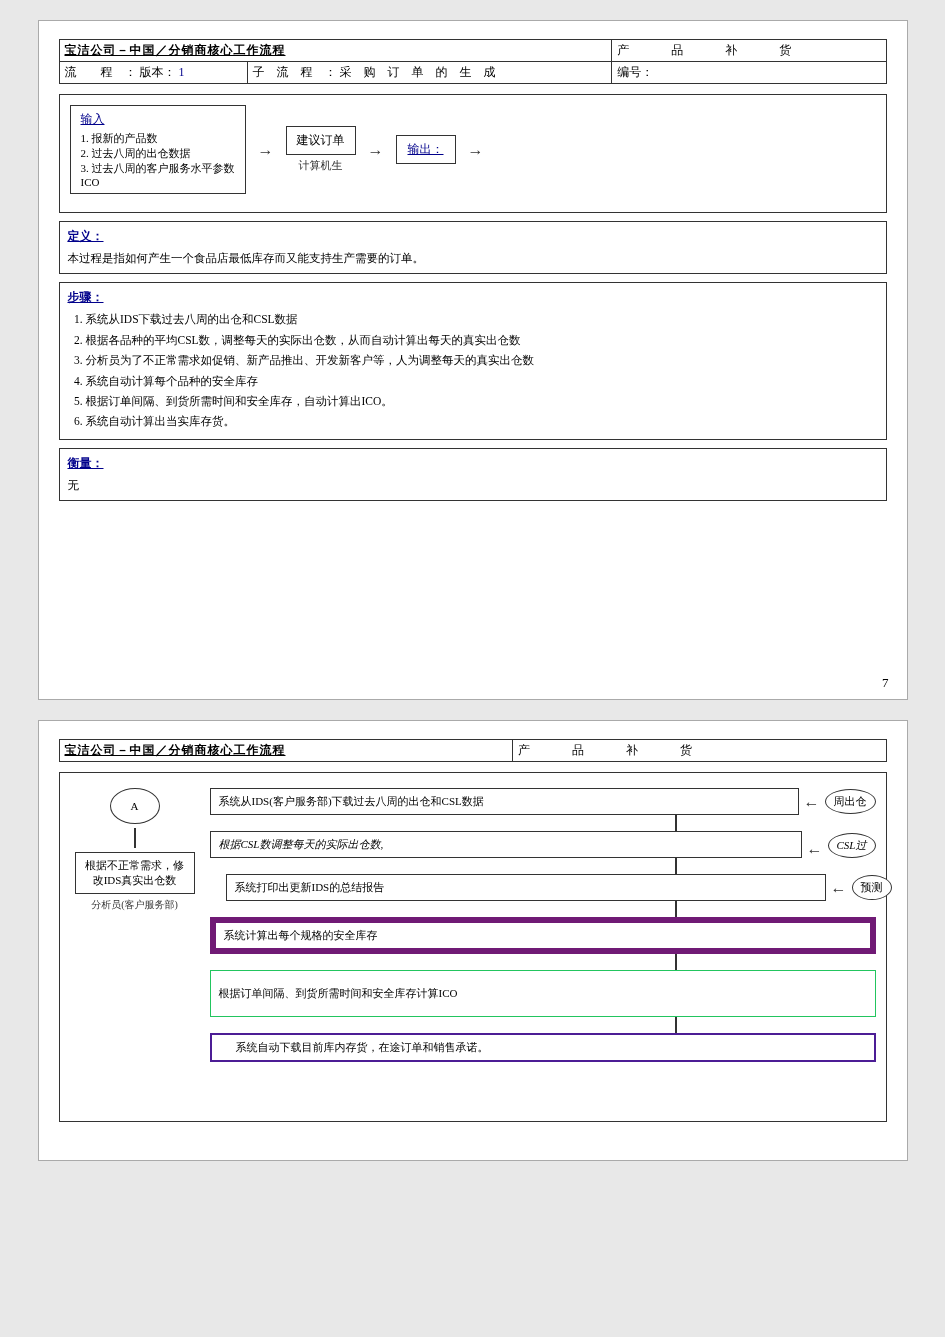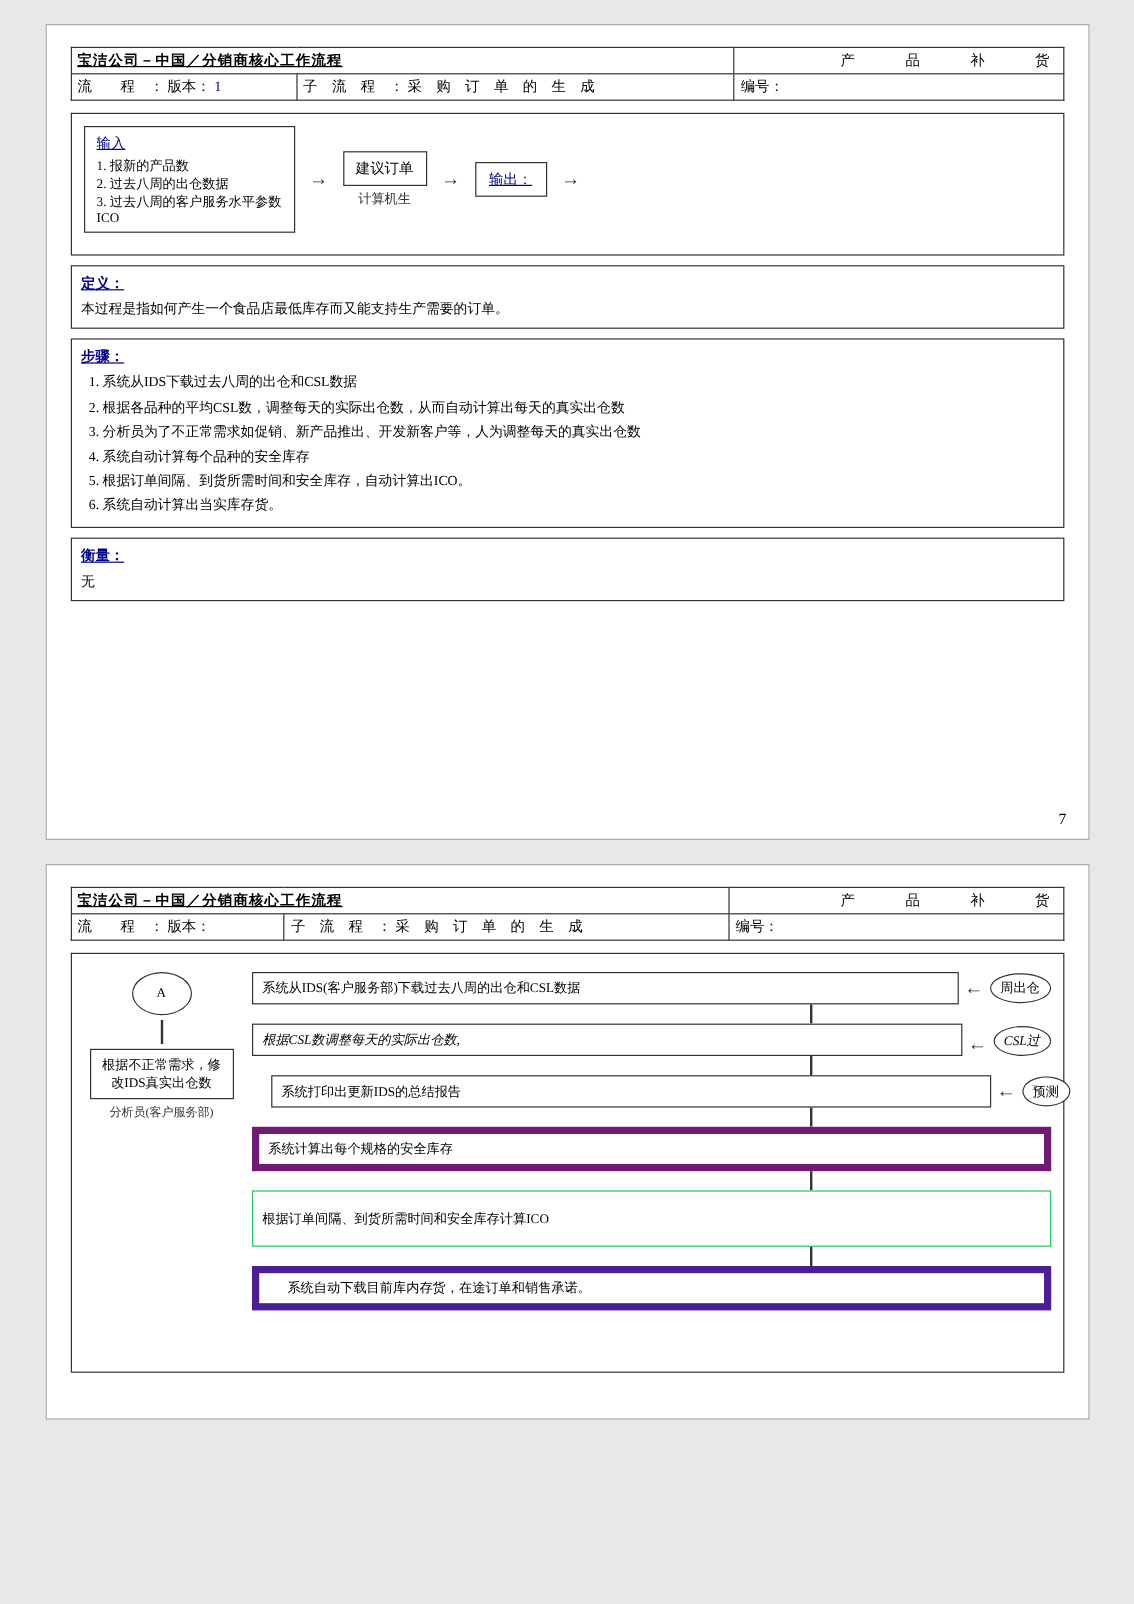--- a/index.html
+++ b/index.html
@@ -42,21 +42,21 @@
       padding: 2px 5px;
       font-size: 12px;
     }
     .header-title {
       font-size: 13px;
       font-weight: bold;
       letter-spacing: 1px;
       text-decoration: underline;
     }
     .header-right {
-      text-align: right;
+      text-align: left;
       letter-spacing: 6px;
       font-size: 12px;
     }
     
     .flow-section {
       border: 1px solid #333;
       padding: 10px;
       margin-bottom: 8px;
     }
     .flow-diagram {
@@ -231,31 +231,20 @@
   </div>
 
   <div class="doc-page">
 
     <table class="header-table">
       <tbody>
           <tr>
         <td colspan="2" class="header-title">宝洁公司－中国／分销商核心工作流程</td>
         <td class="header-right">产　　品　　补　　货</td>
       </tr>
-      <tr>
-        <td>
-          <span>流　　程　：</span>
-          <span>版本：</span>
-        </td>
-        <td>
-          <span>子　流　程　：</span>
-          <span>采　购　订　单　的　生　成</span>
-        </td>
-        <td>编号：</td>
-      </tr>
     </tbody>
       </table>
 
     <div class="flow-section" style="min-height: 350px;">
 
       <div style="display:flex; gap:10px; align-items:flex-start; margin-top:5px;">
 
         <div style="display:flex; flex-direction:column; align-items:center; width:130px; gap:4px;">
           <div class="oval-shape">
             <span>A</span>
@@ -304,21 +293,21 @@
           </div>
 
           <div style="width:2px; height:16px; background:#333; margin-left:40%;"></div>
 
           <div style="width:100%; border:1px solid #22c55e; padding:15px 8px; background:white; font-size:11px; text-align:left;">
             根据订单间隔、到货所需时间和安全库存计算ICO
           </div>
 
           <div style="width:2px; height:16px; background:#333; margin-left:40%;"></div>
 
-          <div style="width:100%; border:6px solid #4c1d95; padding:5px 24px; background:white; font-size:11px; text-align:left;">
+          <div style="width:100%; border:2px solid #4c1d95; padding:5px 24px; background:white; font-size:11px; text-align:left;">
             系统自动下载目前库内存货，在途订单和销售承诺。
           </div>
 
         </div>
       </div>
     </div>
 
   </div>
 
 </div>

